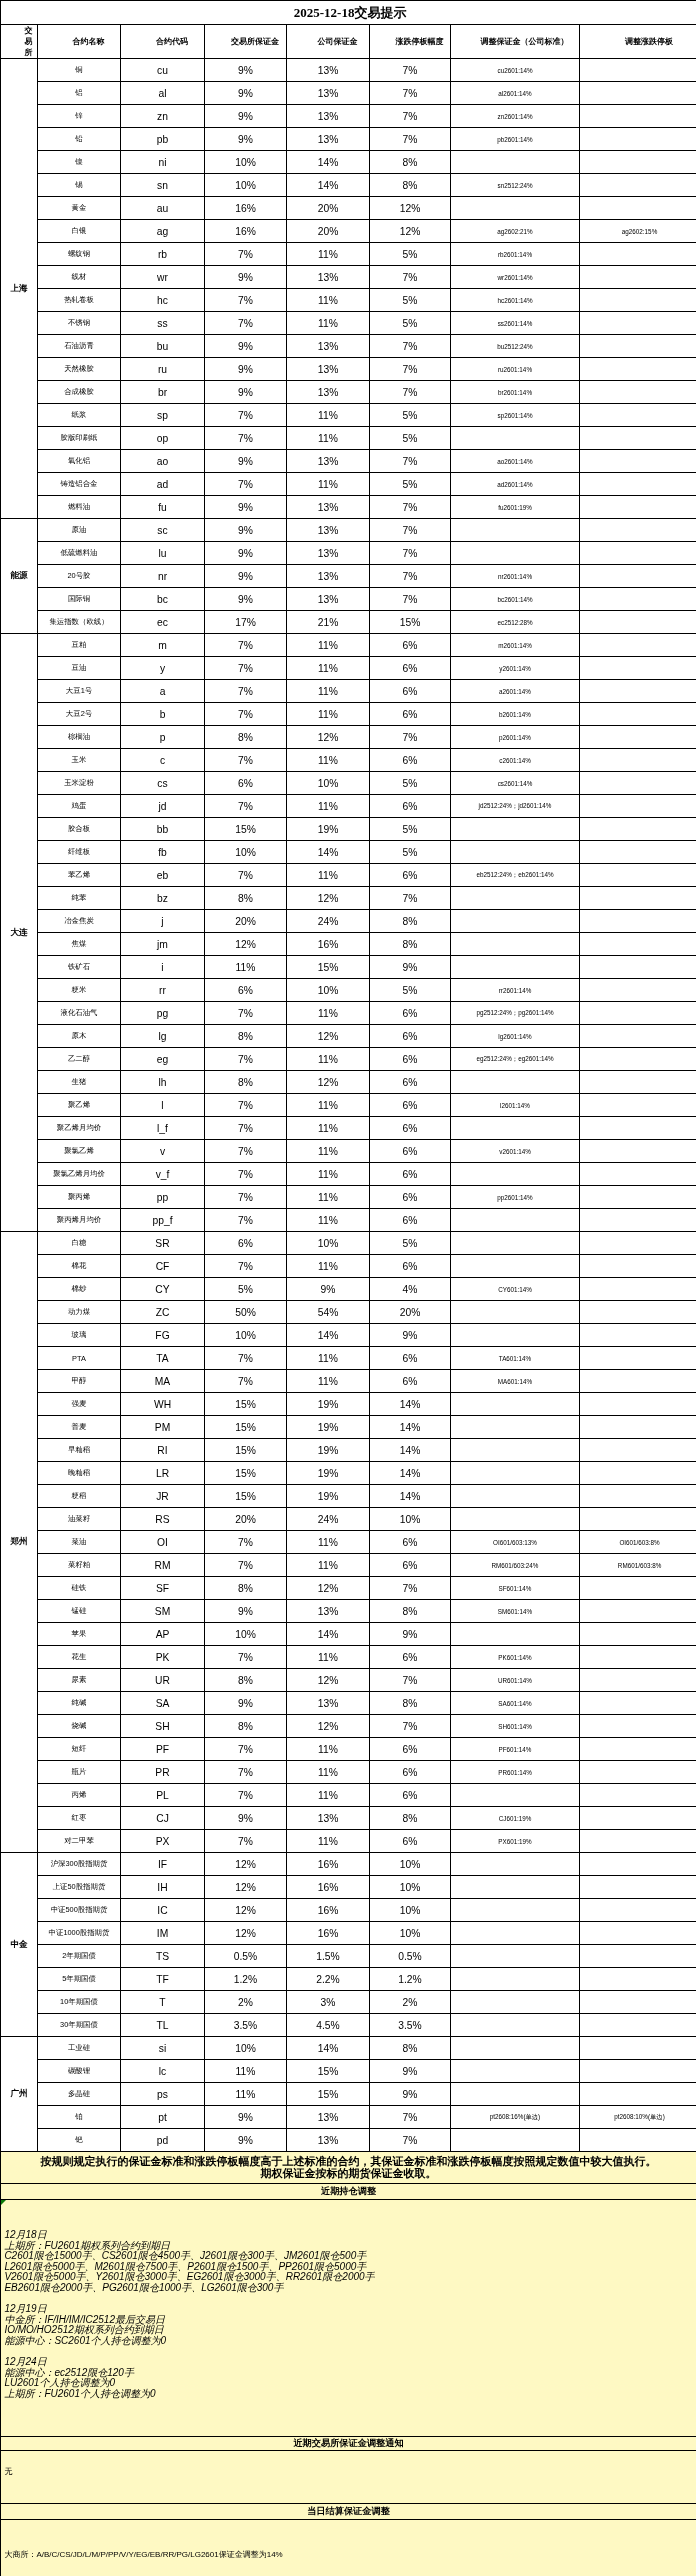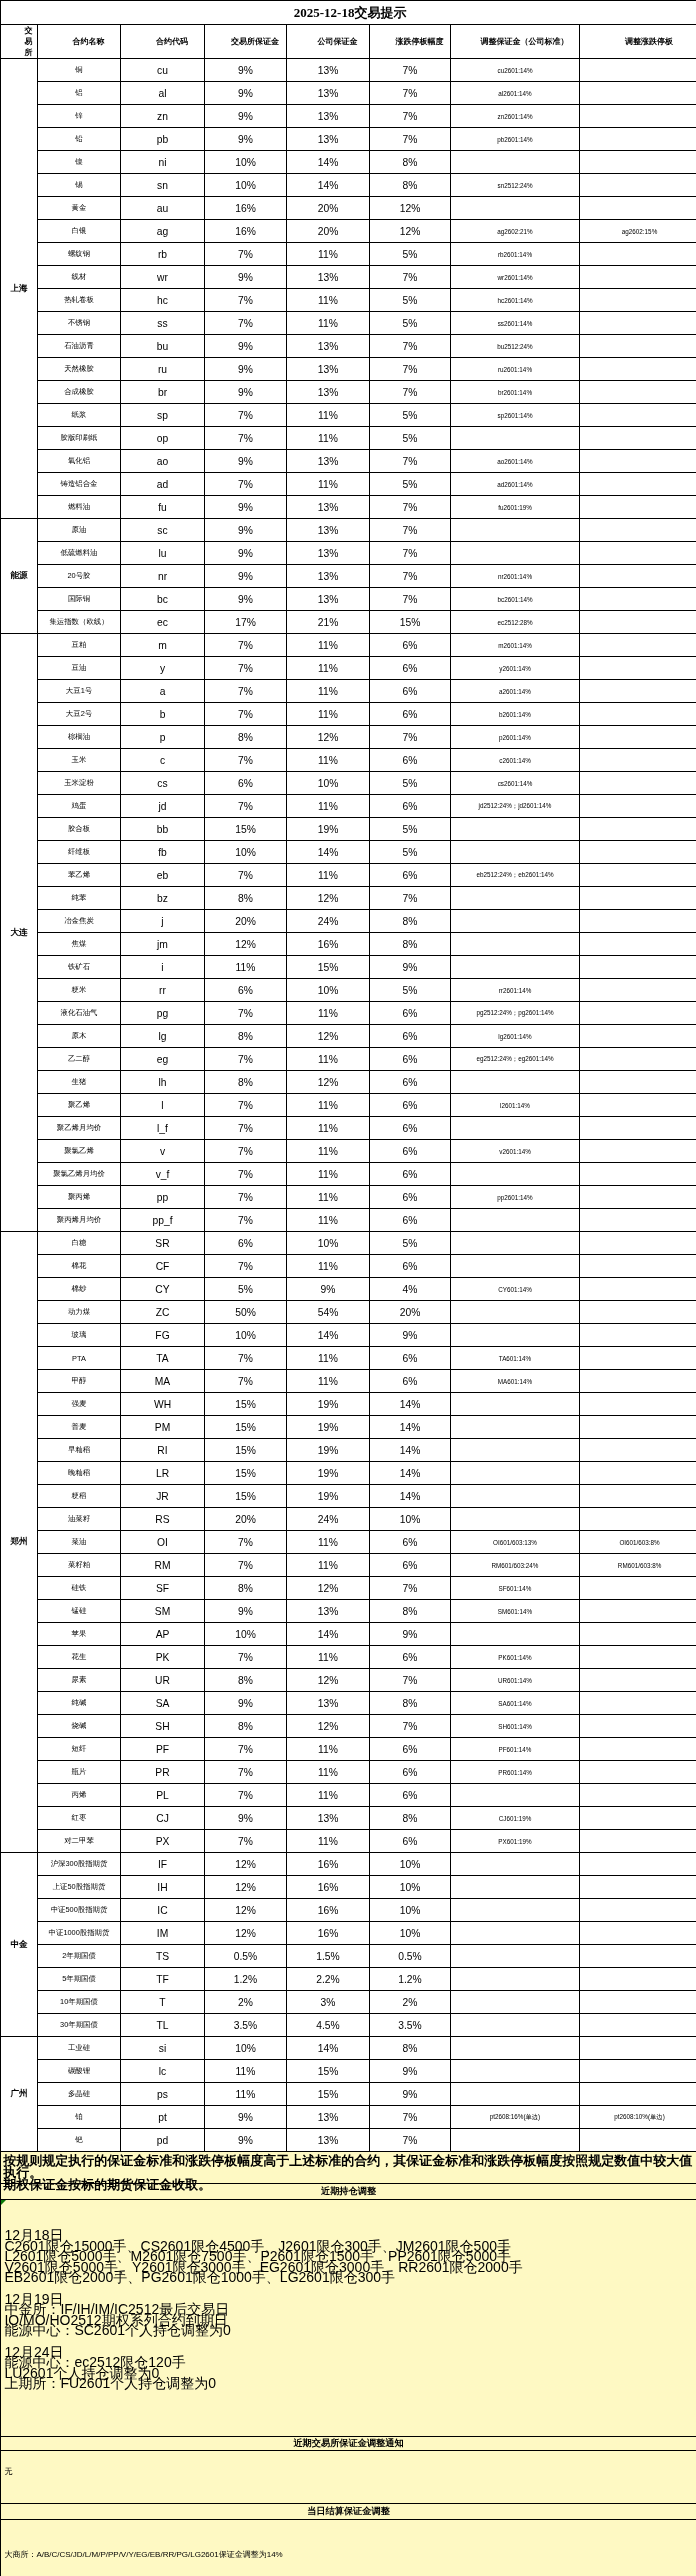--- a/index.html
+++ b/index.html
@@ -13,28 +13,28 @@
   tr.title-row th{height:23px;border:1.1px solid #000;
         font-family:"Liberation Serif",serif;font-size:13px;font-weight:bold;}
   tr.header-row th{height:23px;font-size:8px;font-weight:bold;padding-left:20px;}
   tr.group-first td{border-top-width:1.7px;}
   td.exch{font-size:8.6px;font-weight:bold;}
   td.name{font-size:7.4px;}
   td.code{font-size:10.3px;}
   td.pct{font-size:10.3px;}
   td.adj{font-size:6.3px;}
   .block{box-sizing:border-box;border:1.1px solid #000;border-top:none;width:697px;}
-  .notes-box{height:31.5px;padding:2.9px 2.3px 0 2.3px;font-size:13px;font-weight:bold;
-        line-height:12px;text-align:left;}
+  .notes-box{height:31.5px;padding:2.9px 2.3px 0 2.3px;font-size:11px;font-weight:bold;
+        line-height:12px;text-align:center;}
   .band{height:16.6px;display:flex;align-items:center;justify-content:center;
         font-size:9.2px;font-weight:bold;}
   .band-2{height:14.3px;}
   .band-3{height:15.5px;}
   .content-box{position:relative;text-align:left;}
-  .box-1{height:237px;padding:30px 3.4px 0 3.4px;font-size:14px;line-height:10.6px;}
+  .box-1{height:237px;padding:30px 3.4px 0 3.4px;font-size:10px;line-height:10.6px;font-style:italic;}
   .box-2{height:53px;padding:16px 3.4px 0 3.4px;font-size:8px;line-height:10.3px;}
   .box-3{height:77px;padding:30px 3.4px 0 3.4px;font-size:8px;line-height:10.3px;}
   .tline{min-height:10.6px;white-space:pre-wrap;}
   .corner-triangle{position:absolute;left:0;top:0;width:0;height:0;
         border-top:5.2px solid #0a7a0a;border-right:5.2px solid transparent;}
 </style>
 </head>
 <body>
 
 <div class="sheet">
@@ -897,20 +897,21 @@
       <div class="tline">按规则规定执行的保证金标准和涨跌停板幅度高于上述标准的合约，其保证金标准和涨跌停板幅度按照规定数值中较大值执行。</div>
       <div class="tline">期权保证金按标的期货保证金收取。</div>
     </div>
 
   <div class="band block">
     <span>近期持仓调整</span>
   </div>
   <div class="block content-box box-1" id="sec-box-0">
     <span class="corner-triangle"></span>
   <div class="tline">12月18日</div>
+      <div class="tline">上期所：FU2601期权系列合约到期日</div>
       <div class="tline">C2601限仓15000手、CS2601限仓4500手、J2601限仓300手、JM2601限仓500手</div>
       <div class="tline">L2601限仓5000手、M2601限仓7500手、P2601限仓1500手、PP2601限仓5000手</div>
       <div class="tline">V2601限仓5000手、Y2601限仓3000手、EG2601限仓3000手、RR2601限仓2000手</div>
       <div class="tline">EB2601限仓2000手、PG2601限仓1000手、LG2601限仓300手</div>
       <div class="tline"></div>
       <div class="tline">12月19日</div>
       <div class="tline">中金所：IF/IH/IM/IC2512最后交易日</div>
       <div class="tline">IO/MO/HO2512期权系列合约到期日</div>
       <div class="tline">能源中心：SC2601个人持仓调整为0</div>
       <div class="tline"></div>

